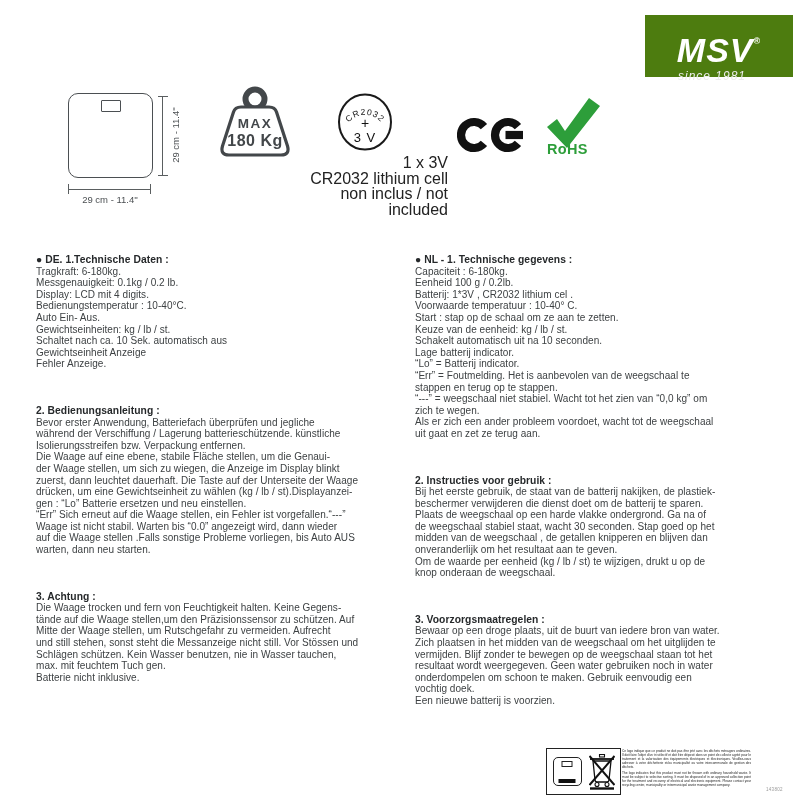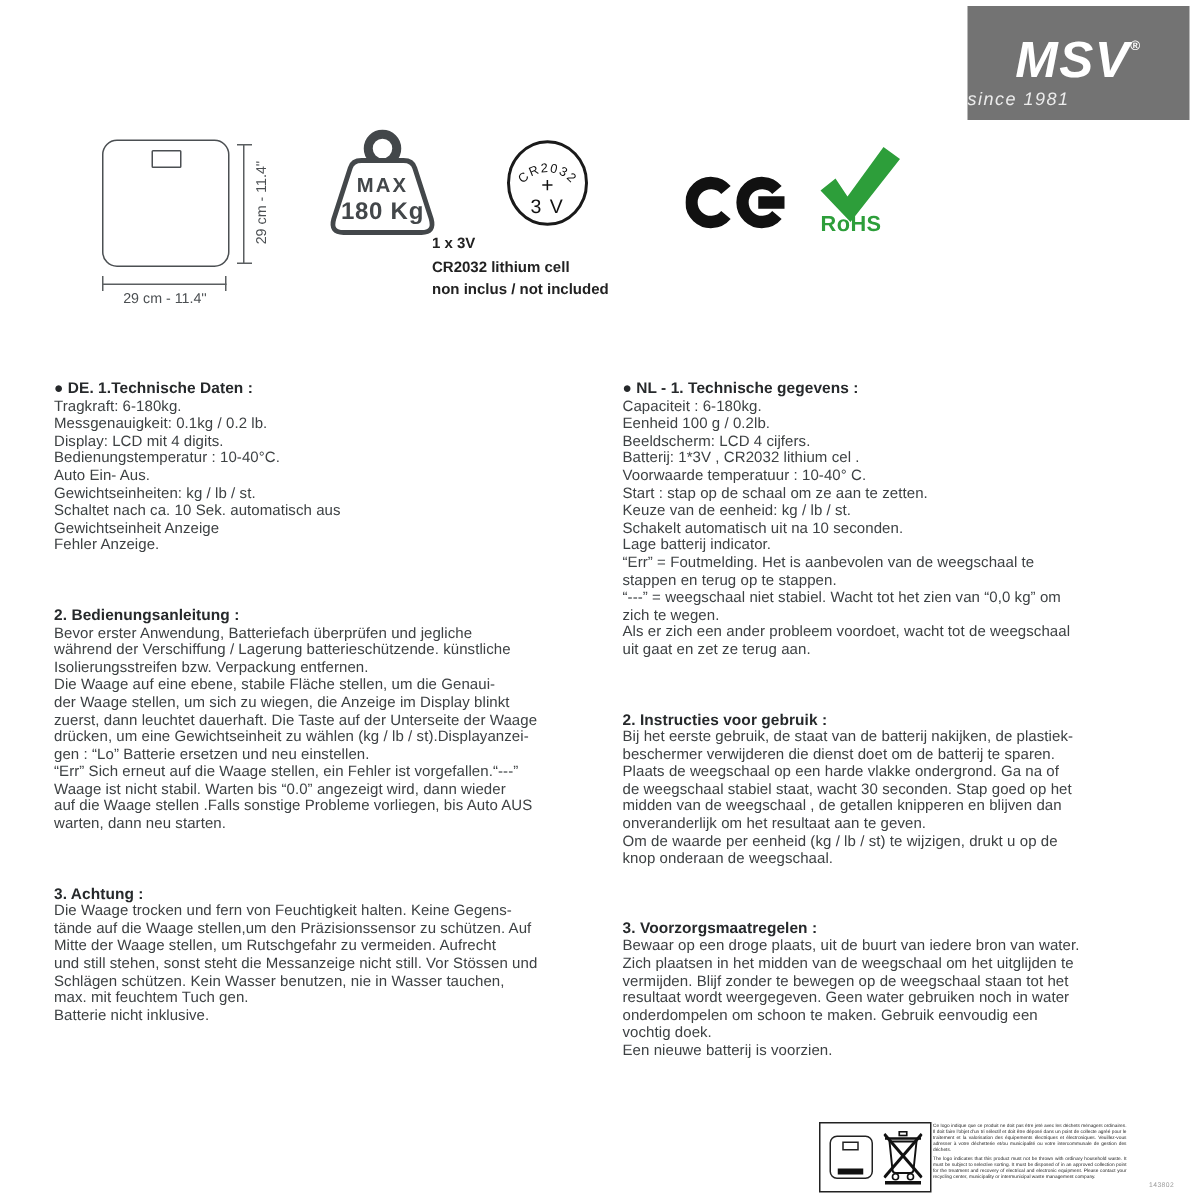--- a/index.html
+++ b/index.html
@@ -1,37 +1,37 @@
 <!DOCTYPE html>
 <html><head>
 <meta charset="utf-8">
 <style>
   html,body{margin:0;padding:0;background:#fff;}
   body{width:800px;height:800px;position:relative;overflow:hidden;
        font-family:"Liberation Sans",sans-serif;color:#3d4143;}
   .abs{position:absolute;}
 
   
-  .logo-box{left:645px;top:4px;width:148px;height:76px;background:#737373;
+  .logo-box{left:645px;top:15px;width:148px;height:62px;background:#4d7c0f;
             color:#fff;text-align:center;}
   .logo-word{font-style:italic;font-weight:bold;font-size:34px;line-height:34px;
              margin-top:9px;letter-spacing:1px;}
   .logo-reg{font-size:9px;vertical-align:18px;font-style:normal;}
-  .logo-tagline{font-style:italic;font-size:12px;color:#ececec;text-align:left;
+  .logo-tagline{font-style:italic;font-size:12px;color:#ececec;text-align:center;
                 padding-right:14px;margin-top:2px;letter-spacing:1px;}
 
   
   .scale-rect{left:68px;top:93px;width:83px;height:83px;border:1.6px solid #4b4f52;border-radius:10px;}
   .scale-display{left:101px;top:100px;width:18px;height:10px;border:1.4px solid #4b4f52;border-radius:1px;}
   .dim{background:#5a5e60;}
   .dim-label{font-size:9.5px;color:#4b4f52;white-space:nowrap;}
 
   
-  .battery-caption{left:288px;top:155px;width:160px;text-align:left;
-                   font-size:10px;line-height:15.5px;color:#222;font-weight:bold;}
+  .battery-caption{left:288px;top:155px;width:160px;text-align:right;
+                   font-size:16px;line-height:15.5px;color:#222;}
 
   
   .col{font-size:10px;line-height:11.6px;letter-spacing:0.05px;}
   .col-de{left:36px;top:238px;width:358px;}
   .col-nl{left:415px;top:238px;width:372px;}
   .col-heading{font-weight:bold;color:#26292b;font-size:10.3px;margin-top:16px;}
   .col-line{color:#3d4143;white-space:nowrap;}
   .sec-gap{height:19px;}
 
   
@@ -133,27 +133,27 @@
     <div class="col-line">und still stehen, sonst steht die Messanzeige nicht still. Vor Stössen und</div>
     <div class="col-line">Schlägen schützen. Kein Wasser benutzen, nie in Wasser tauchen,</div>
     <div class="col-line">max. mit feuchtem Tuch gen.</div>
     <div class="col-line">Batterie nicht inklusive.</div>
     <div class="sec-gap"></div>
   </div>
 <div class="abs col col-nl">
     <div class="col-heading">● NL - 1. Technische gegevens :</div>
     <div class="col-line">Capaciteit : 6-180kg.</div>
     <div class="col-line">Eenheid 100 g / 0.2lb.</div>
-    <div class="col-line">Beeldscherm: LCD 4 cijfers.</div>
     <div class="col-line">Batterij: 1*3V , CR2032 lithium cel .</div>
     <div class="col-line">Voorwaarde temperatuur : 10-40° C.</div>
     <div class="col-line">Start : stap op de schaal om ze aan te zetten.</div>
     <div class="col-line">Keuze van de eenheid: kg / lb / st.</div>
     <div class="col-line">Schakelt automatisch uit na 10 seconden.</div>
     <div class="col-line">Lage batterij indicator.</div>
+    <div class="col-line">“Lo” = Batterij indicator.</div>
     <div class="col-line">“Err” = Foutmelding. Het is aanbevolen van de weegschaal te</div>
     <div class="col-line">stappen en terug op te stappen.</div>
     <div class="col-line">“---” = weegschaal niet stabiel. Wacht tot het zien van “0,0 kg” om</div>
     <div class="col-line">zich te wegen.</div>
     <div class="col-line">Als er zich een ander probleem voordoet, wacht tot de weegschaal</div>
     <div class="col-line">uit gaat en zet ze terug aan.</div>
     <div class="sec-gap"></div>
     <div class="col-heading">2. Instructies voor gebruik :</div>
     <div class="col-line">Bij het eerste gebruik, de staat van de batterij nakijken, de plastiek-</div>
     <div class="col-line">beschermer verwijderen die dienst doet om de batterij te sparen.</div>

